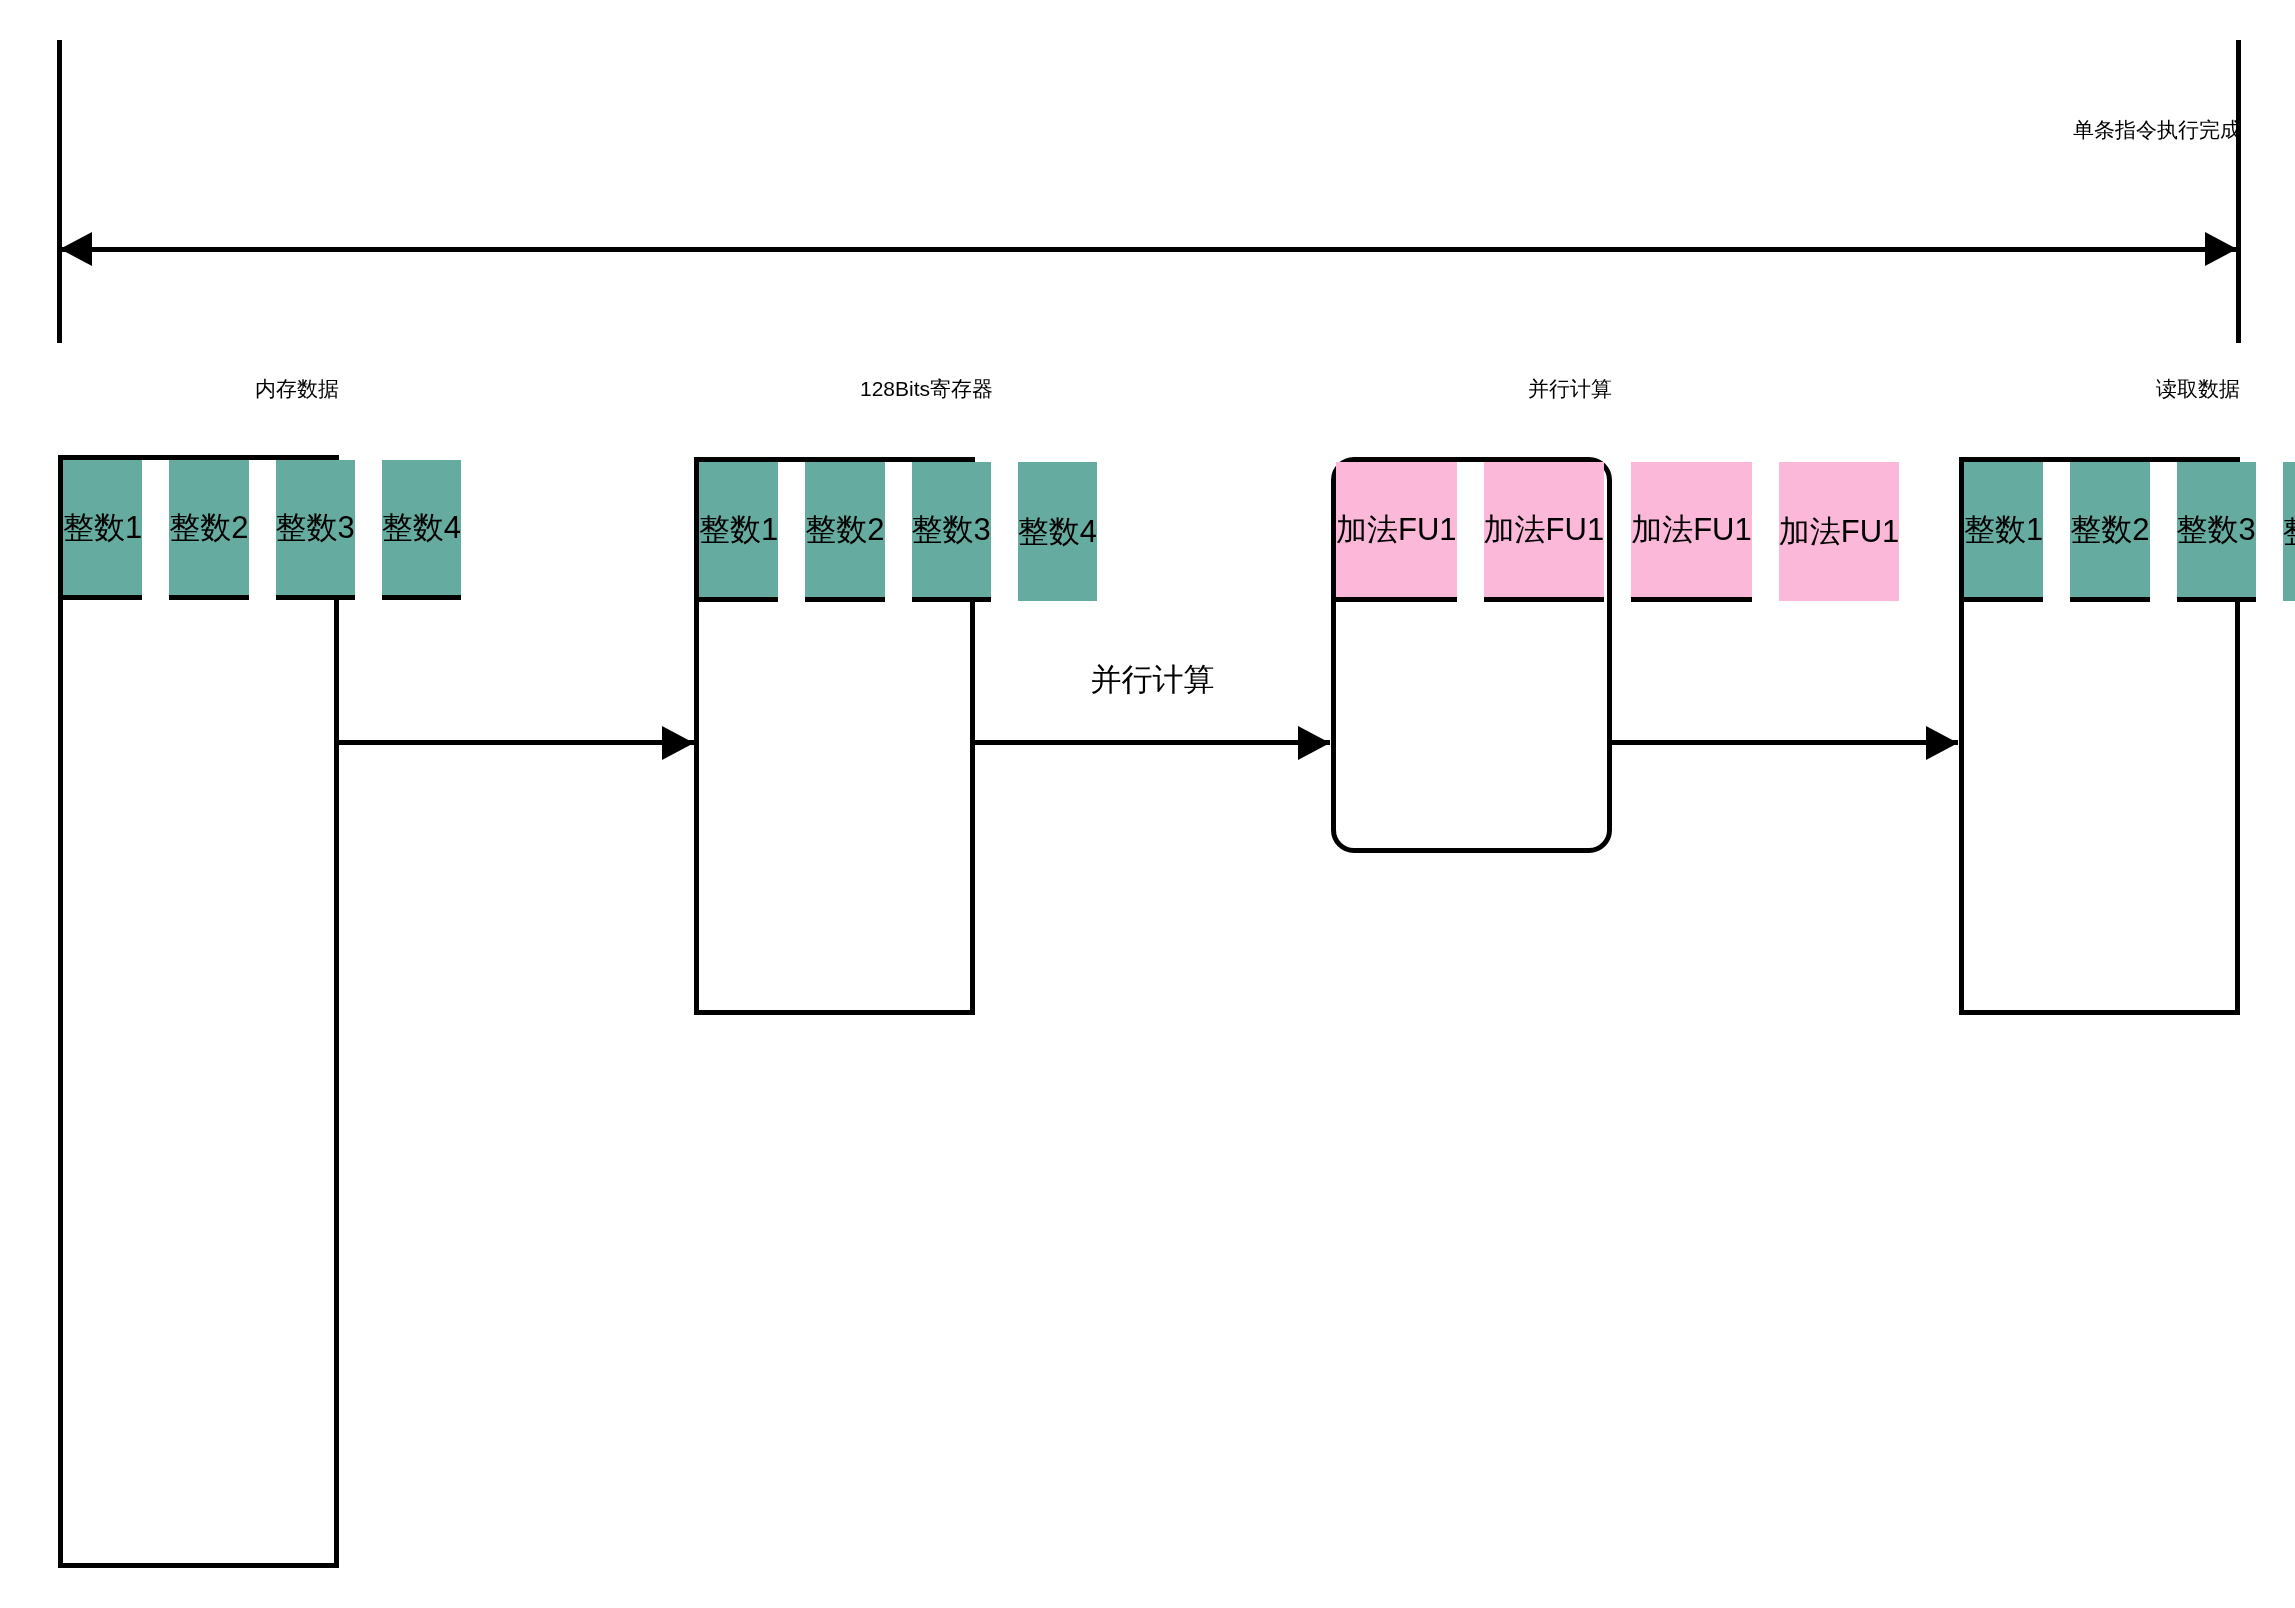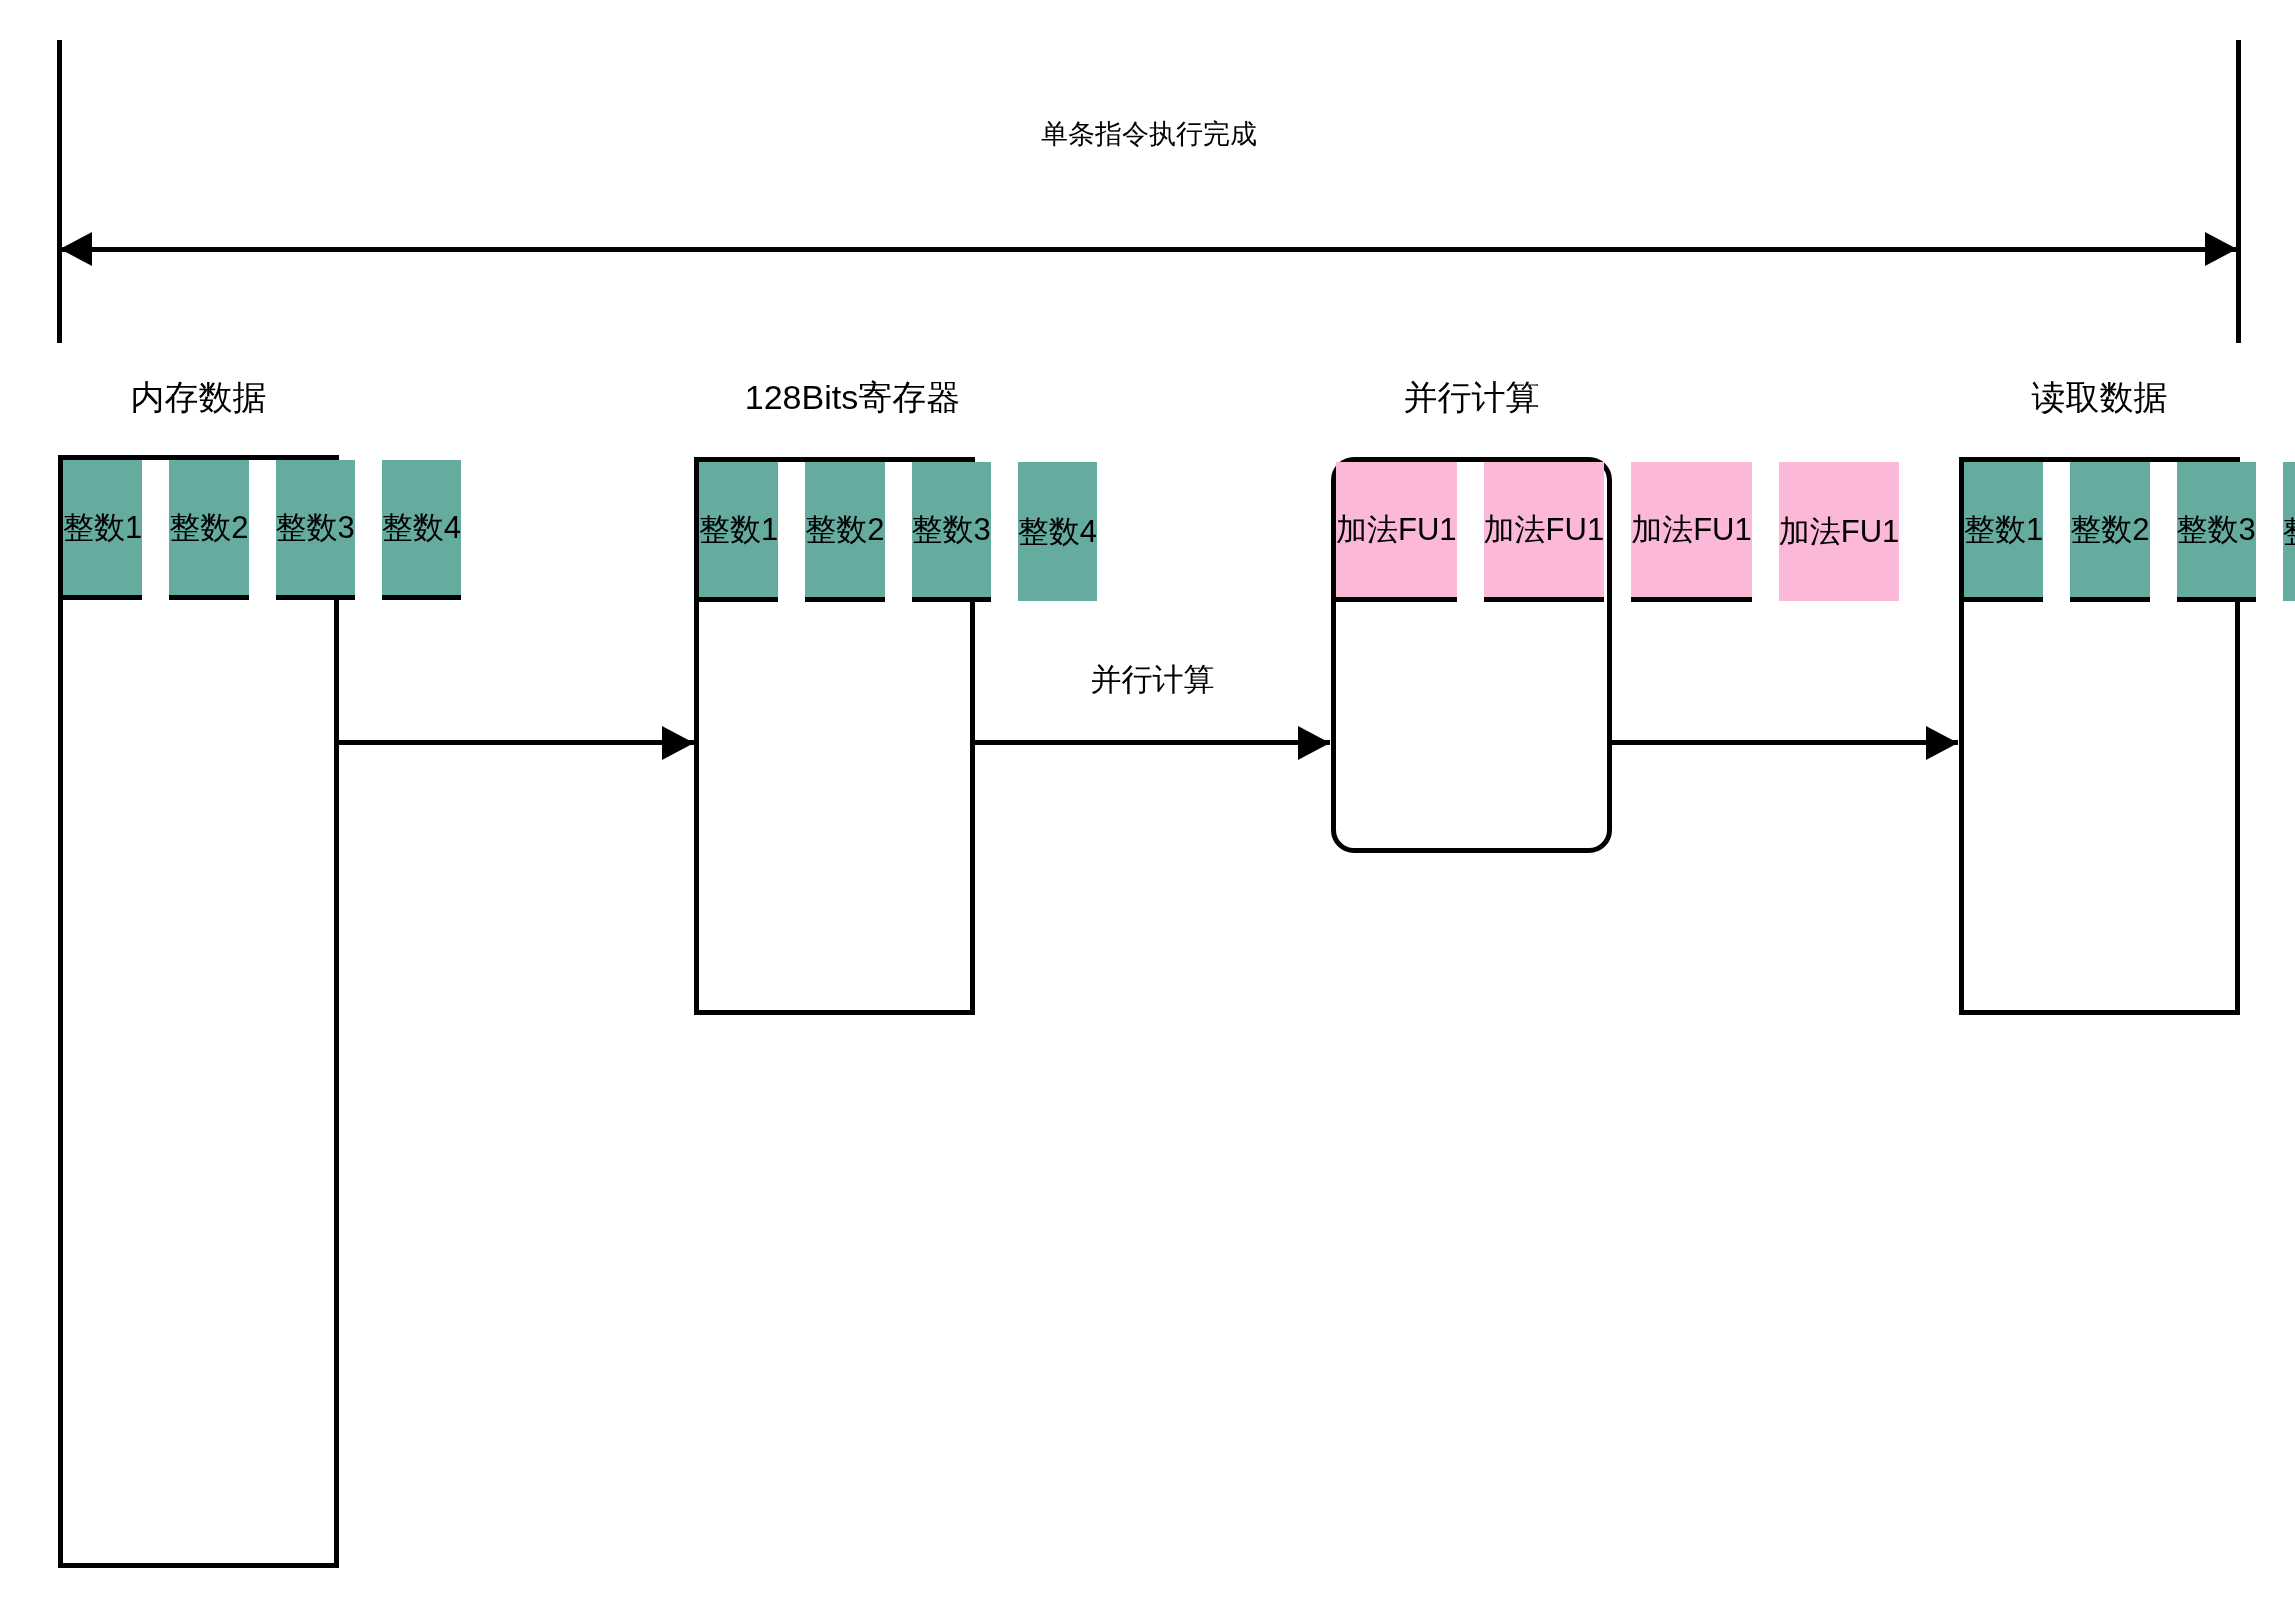--- a/index.html
+++ b/index.html
@@ -18,22 +18,22 @@
     overflow: hidden;
   }
   
   .bracket-line {
     position: absolute;
     width: 5.4px;
     background: #000000;
   }
   .span-title {
     position: absolute;
-    text-align: center;
-    font-size: 27px;
+    text-align: right;
+    font-size: 21px;
     color: #000000;
     white-space: nowrap;
   }
   .span-arrow {
     position: absolute;
     height: 5.4px;
     background: #000000;
   }
   .arrowhead {
     position: absolute;
@@ -41,23 +41,23 @@
     height: 0;
     border-top: 17px solid transparent;
     border-bottom: 17px solid transparent;
   }
   .arrowhead.right { border-left: 32px solid #000000; }
   .arrowhead.left  { border-right: 32px solid #000000; }
 
   
   .col-header {
     position: absolute;
-    font-size: 34px;
+    font-size: 21px;
     color: #000000;
-    text-align: center;
+    text-align: right;
     white-space: nowrap;
   }
 
   
   .stack {
     position: absolute;
     border: 5.4px solid #000000;
     box-sizing: border-box;
     display: flex;
     flex-direction: row;

